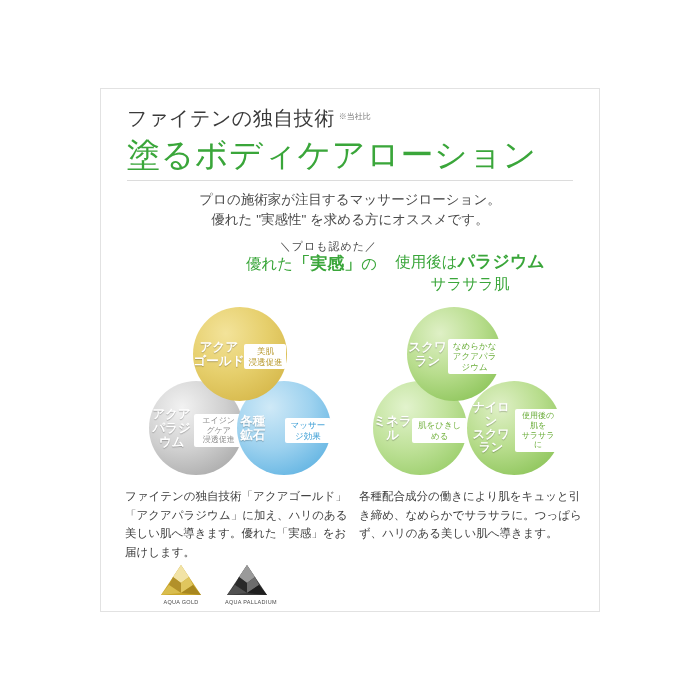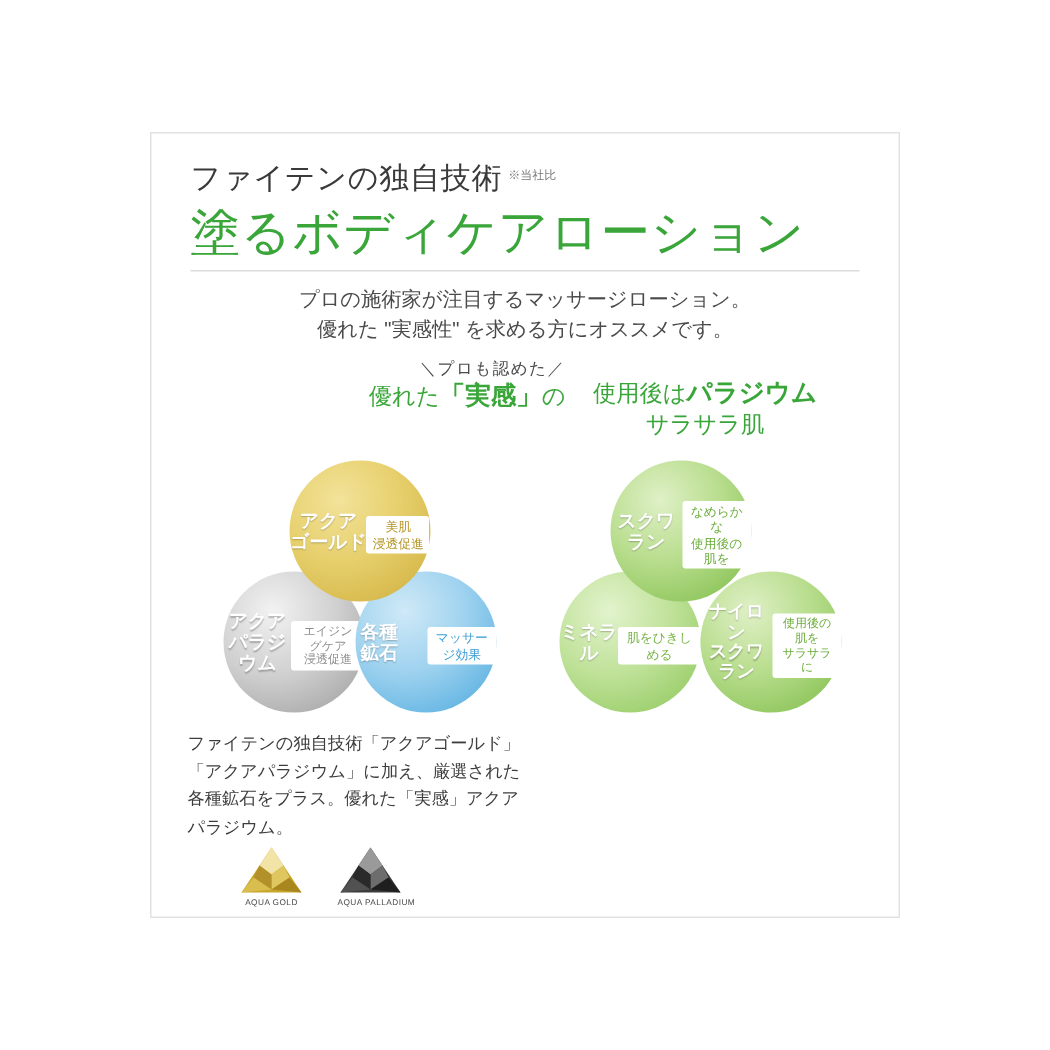--- a/index.html
+++ b/index.html
@@ -250,24 +250,25 @@
     </div>
     <div class="circle c-nyl">
       <div class="c-name" style="white-space:pre-line">ナイロン
 スクワラン</div>
       <div class="c-sub" style="white-space:pre-line">使用後の肌を
 サラサラに</div>
     </div>
     <div class="circle c-squ">
       <div class="c-name" style="white-space:pre-line">スクワラン</div>
       <div class="c-sub" style="white-space:pre-line">なめらかな
-使用後の肌を</div>
-    </div>
-
-    <div class="body-left">ファイテンの独自技術「アクアゴールド」「アクアパラジウム」に加え、厳選された各種鉱石をプラス。優れた「実感」アクアパラジウム。</div>
+アクアパラジウム</div>
+    </div>
+
+    <div class="body-left">ファイテンの独自技術「アクアゴールド」「アクアパラジウム」に加え、ハリのある美しい肌へ導きます。優れた「実感」をお届けします。</div>
+    <div class="body-right">各種配合成分の働きにより肌をキュッと引き締め、なめらかでサラサラに。つっぱらず、ハリのある美しい肌へ導きます。</div>
 
     <div class="logos">
       <div class="logo">
         <svg class="logo-mark" viewBox="0 0 44 34">
           <polygon points="22,2 42,32 2,32" fill="#c9a62c"></polygon>
           <polygon points="22,2 30,14 22,20 14,14" fill="#f2e3a6"></polygon>
           <polygon points="22,20 30,14 34,22 22,30" fill="#e0c65e"></polygon>
           <polygon points="22,20 14,14 10,22 22,30" fill="#b2902a"></polygon>
           <polygon points="2,32 10,22 22,30" fill="#d9bd4e"></polygon>
           <polygon points="42,32 34,22 22,30" fill="#a8871f"></polygon>

